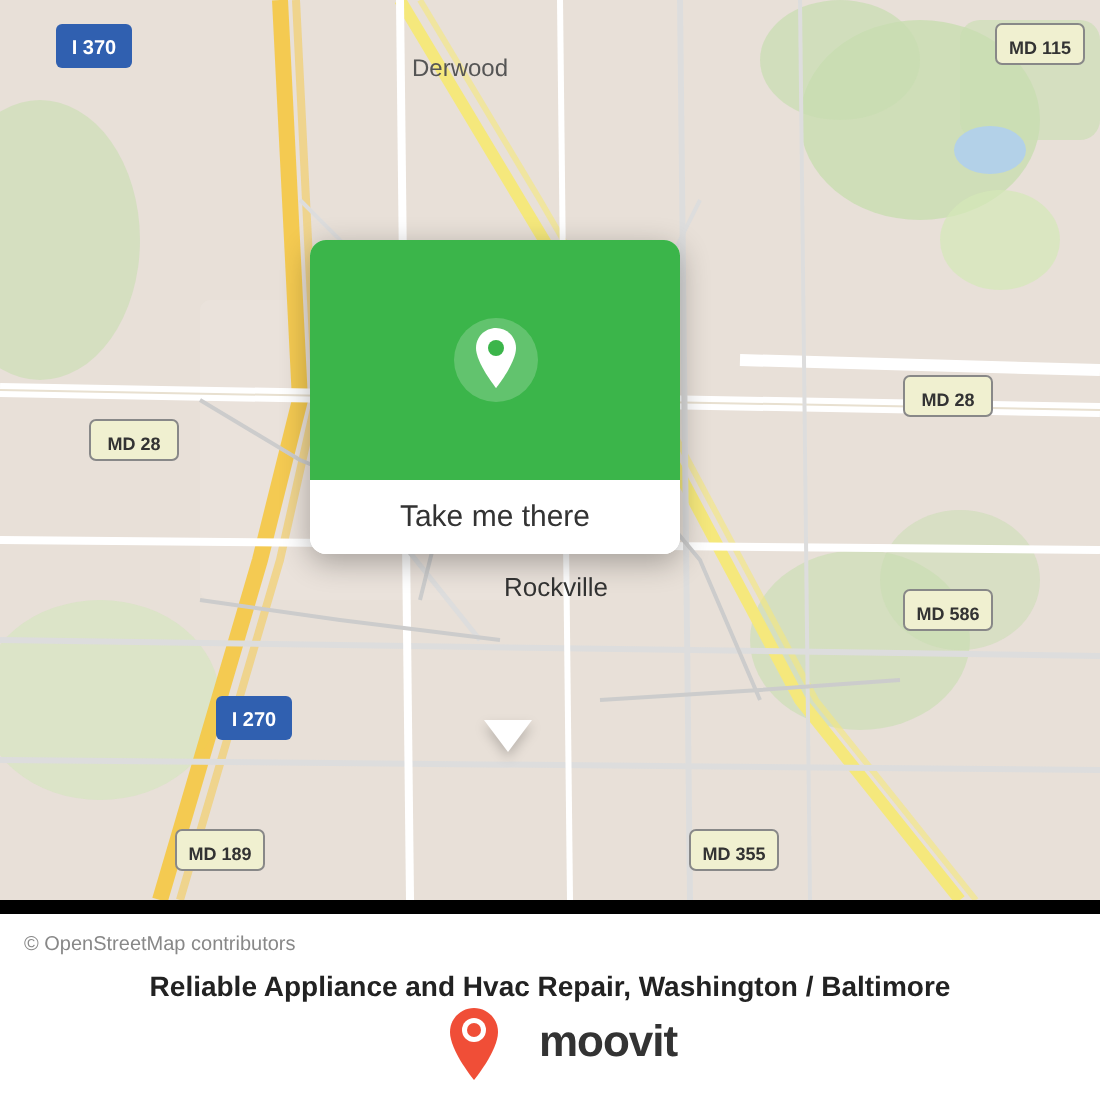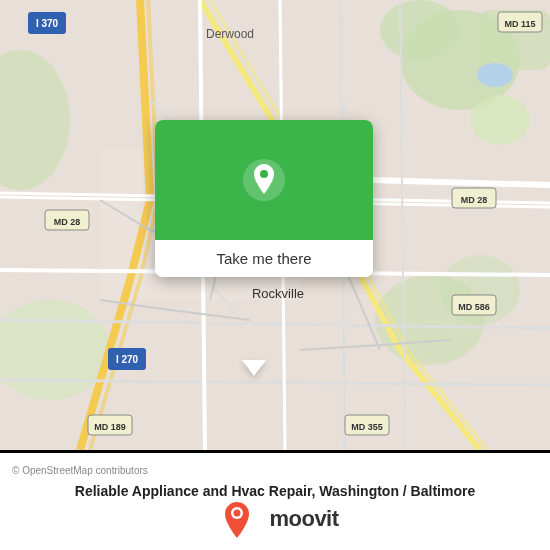--- a/index.html
+++ b/index.html
@@ -25,21 +25,21 @@
       height: 100%;
       position: absolute;
       top: 0; left: 0;
     }
 
     
     #popup-card {
       position: absolute;
       top: 120px;
       left: 155px;
-      width: 218px;
+      width: 185px;
       background: white;
       border-radius: 8px;
       box-shadow: 0 4px 15px rgba(0,0,0,0.3);
       overflow: hidden;
       z-index: 10;
     }
 
     #popup-header {
       background: #3bb54a;
       height: 120px;
@@ -75,21 +75,21 @@
       border-top: 16px solid white;
       z-index: 11;
       filter: drop-shadow(0 3px 3px rgba(0,0,0,0.2));
     }
 
     
     #bottom-bar {
       width: 550px;
       height: 100px;
       background: white;
-      border-top: 3px solid #000000;
+      border-top: 7px solid #000000;
       display: flex;
       flex-direction: column;
       justify-content: center;
       padding: 8px 12px;
     }
 
     #copyright-text {
       font-size: 10px;
       color: #888;
       margin-bottom: 6px;

